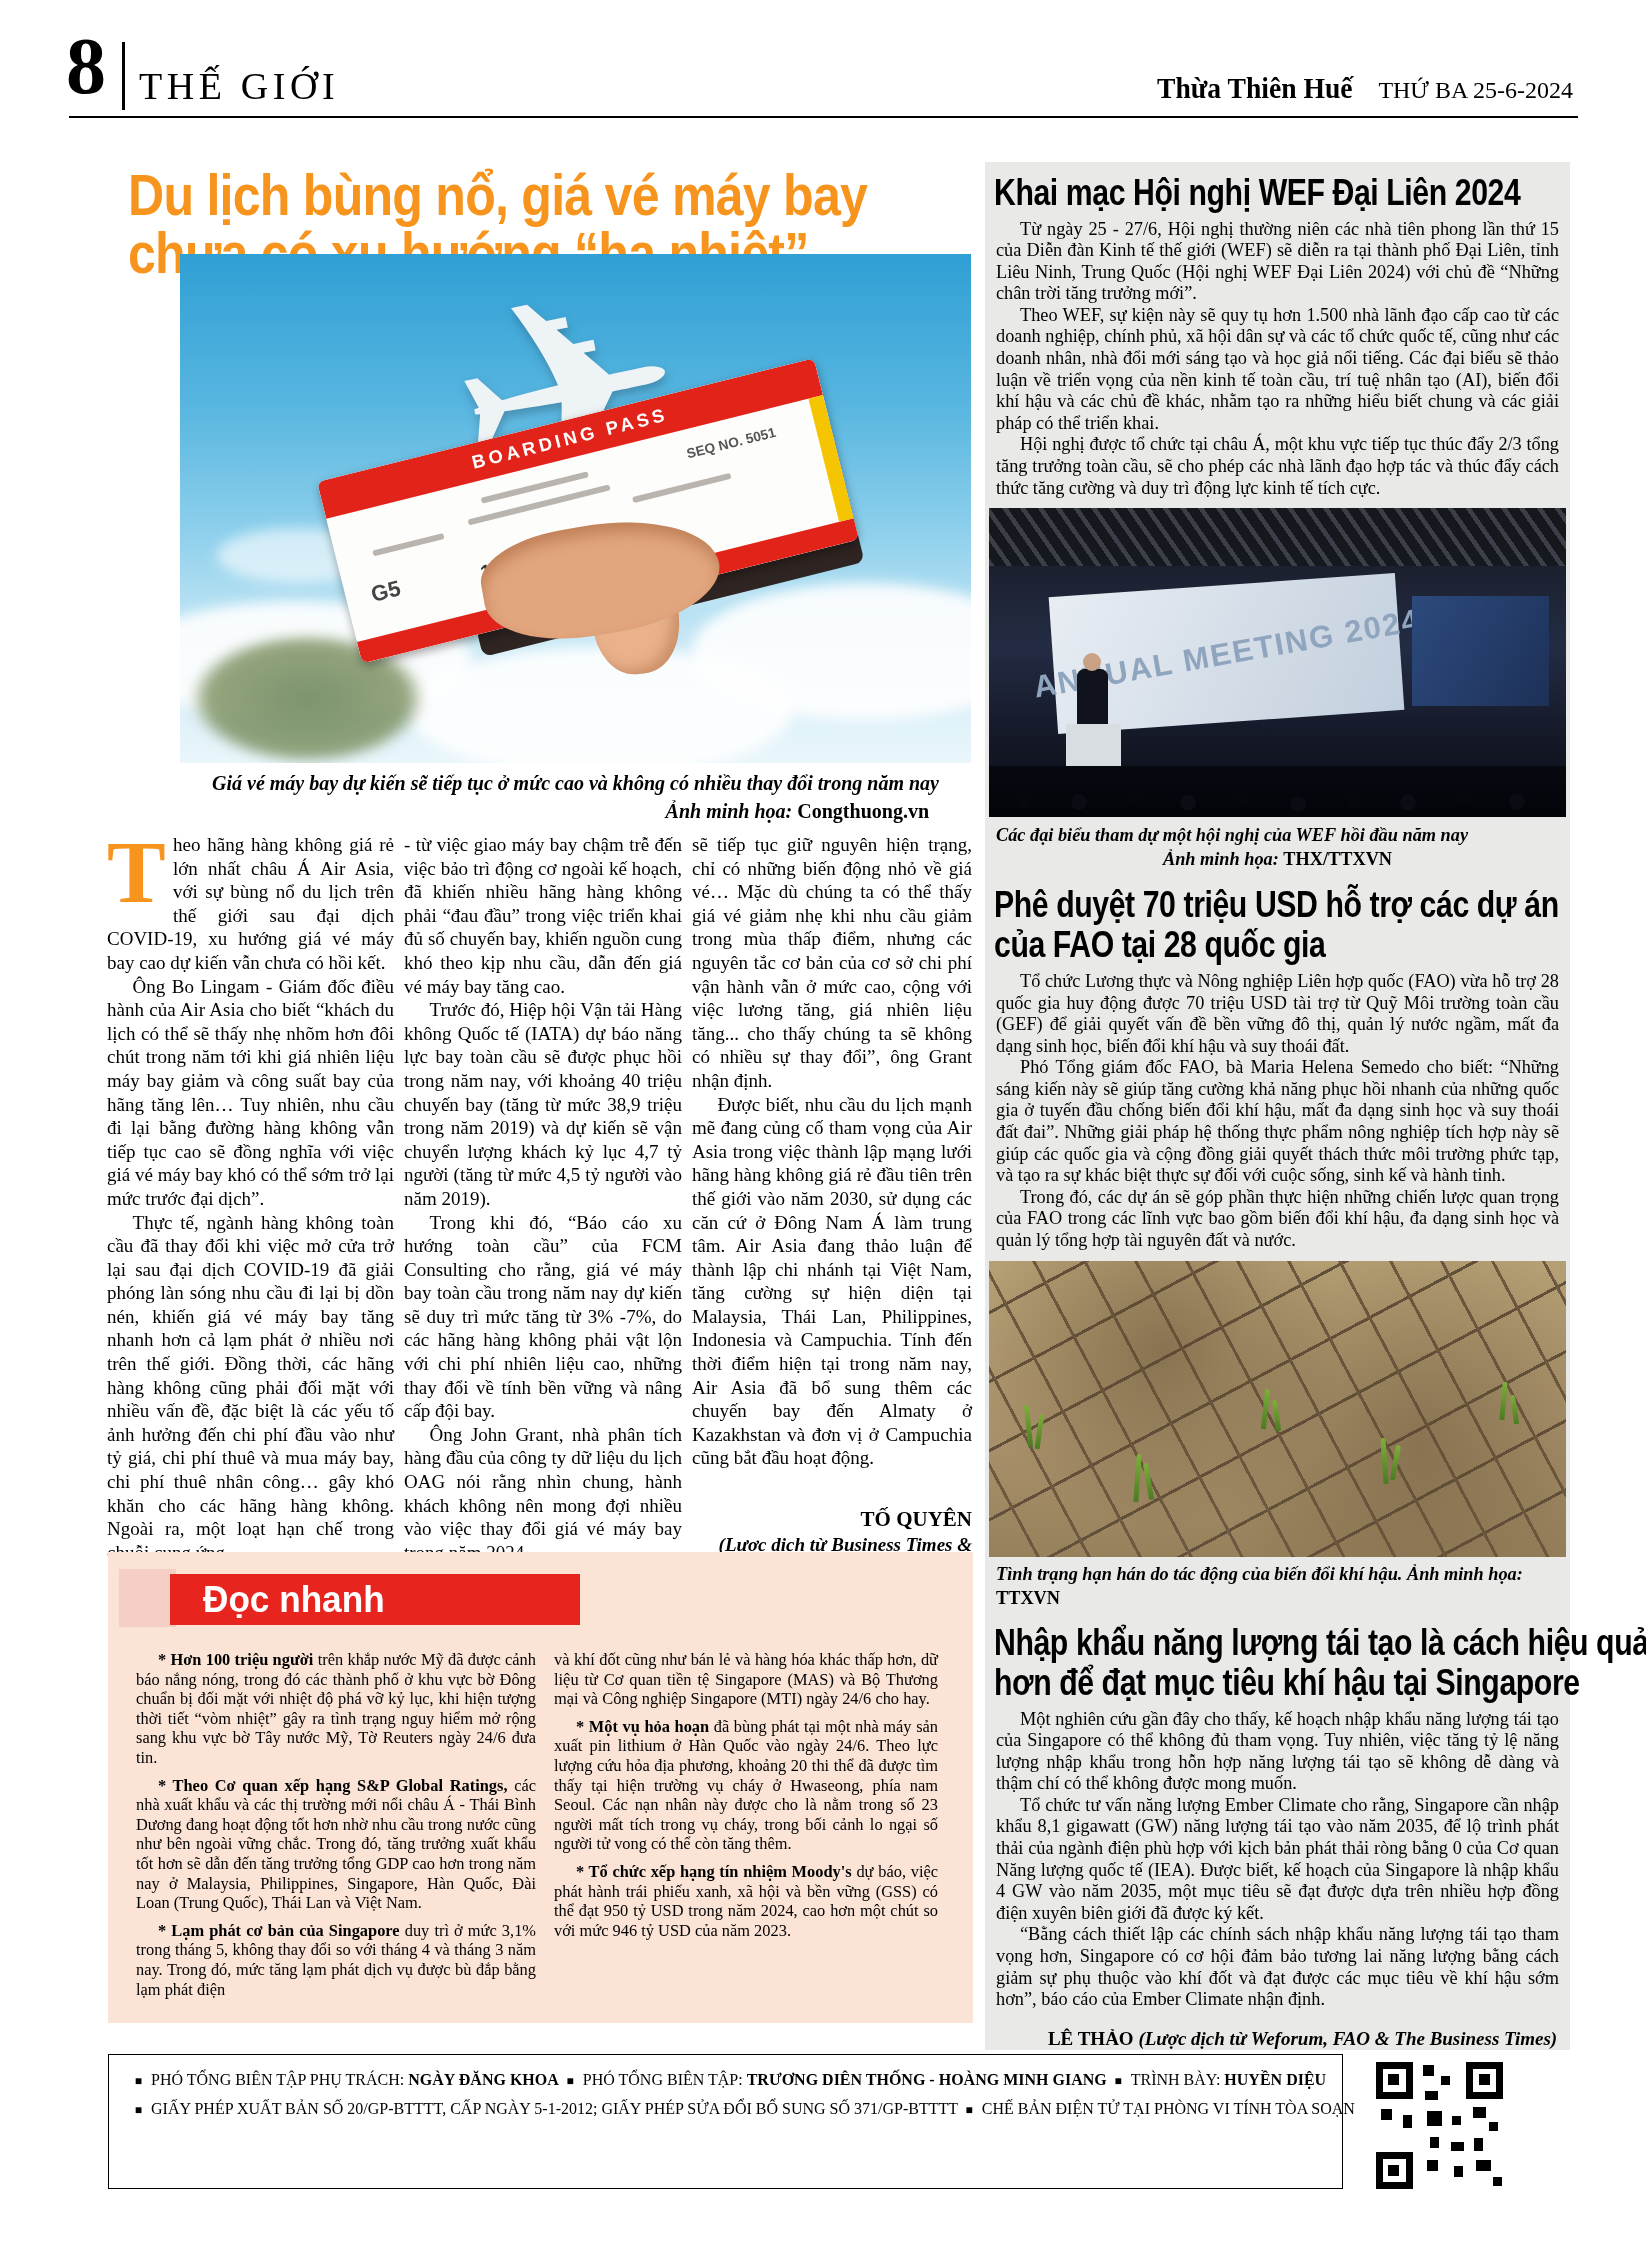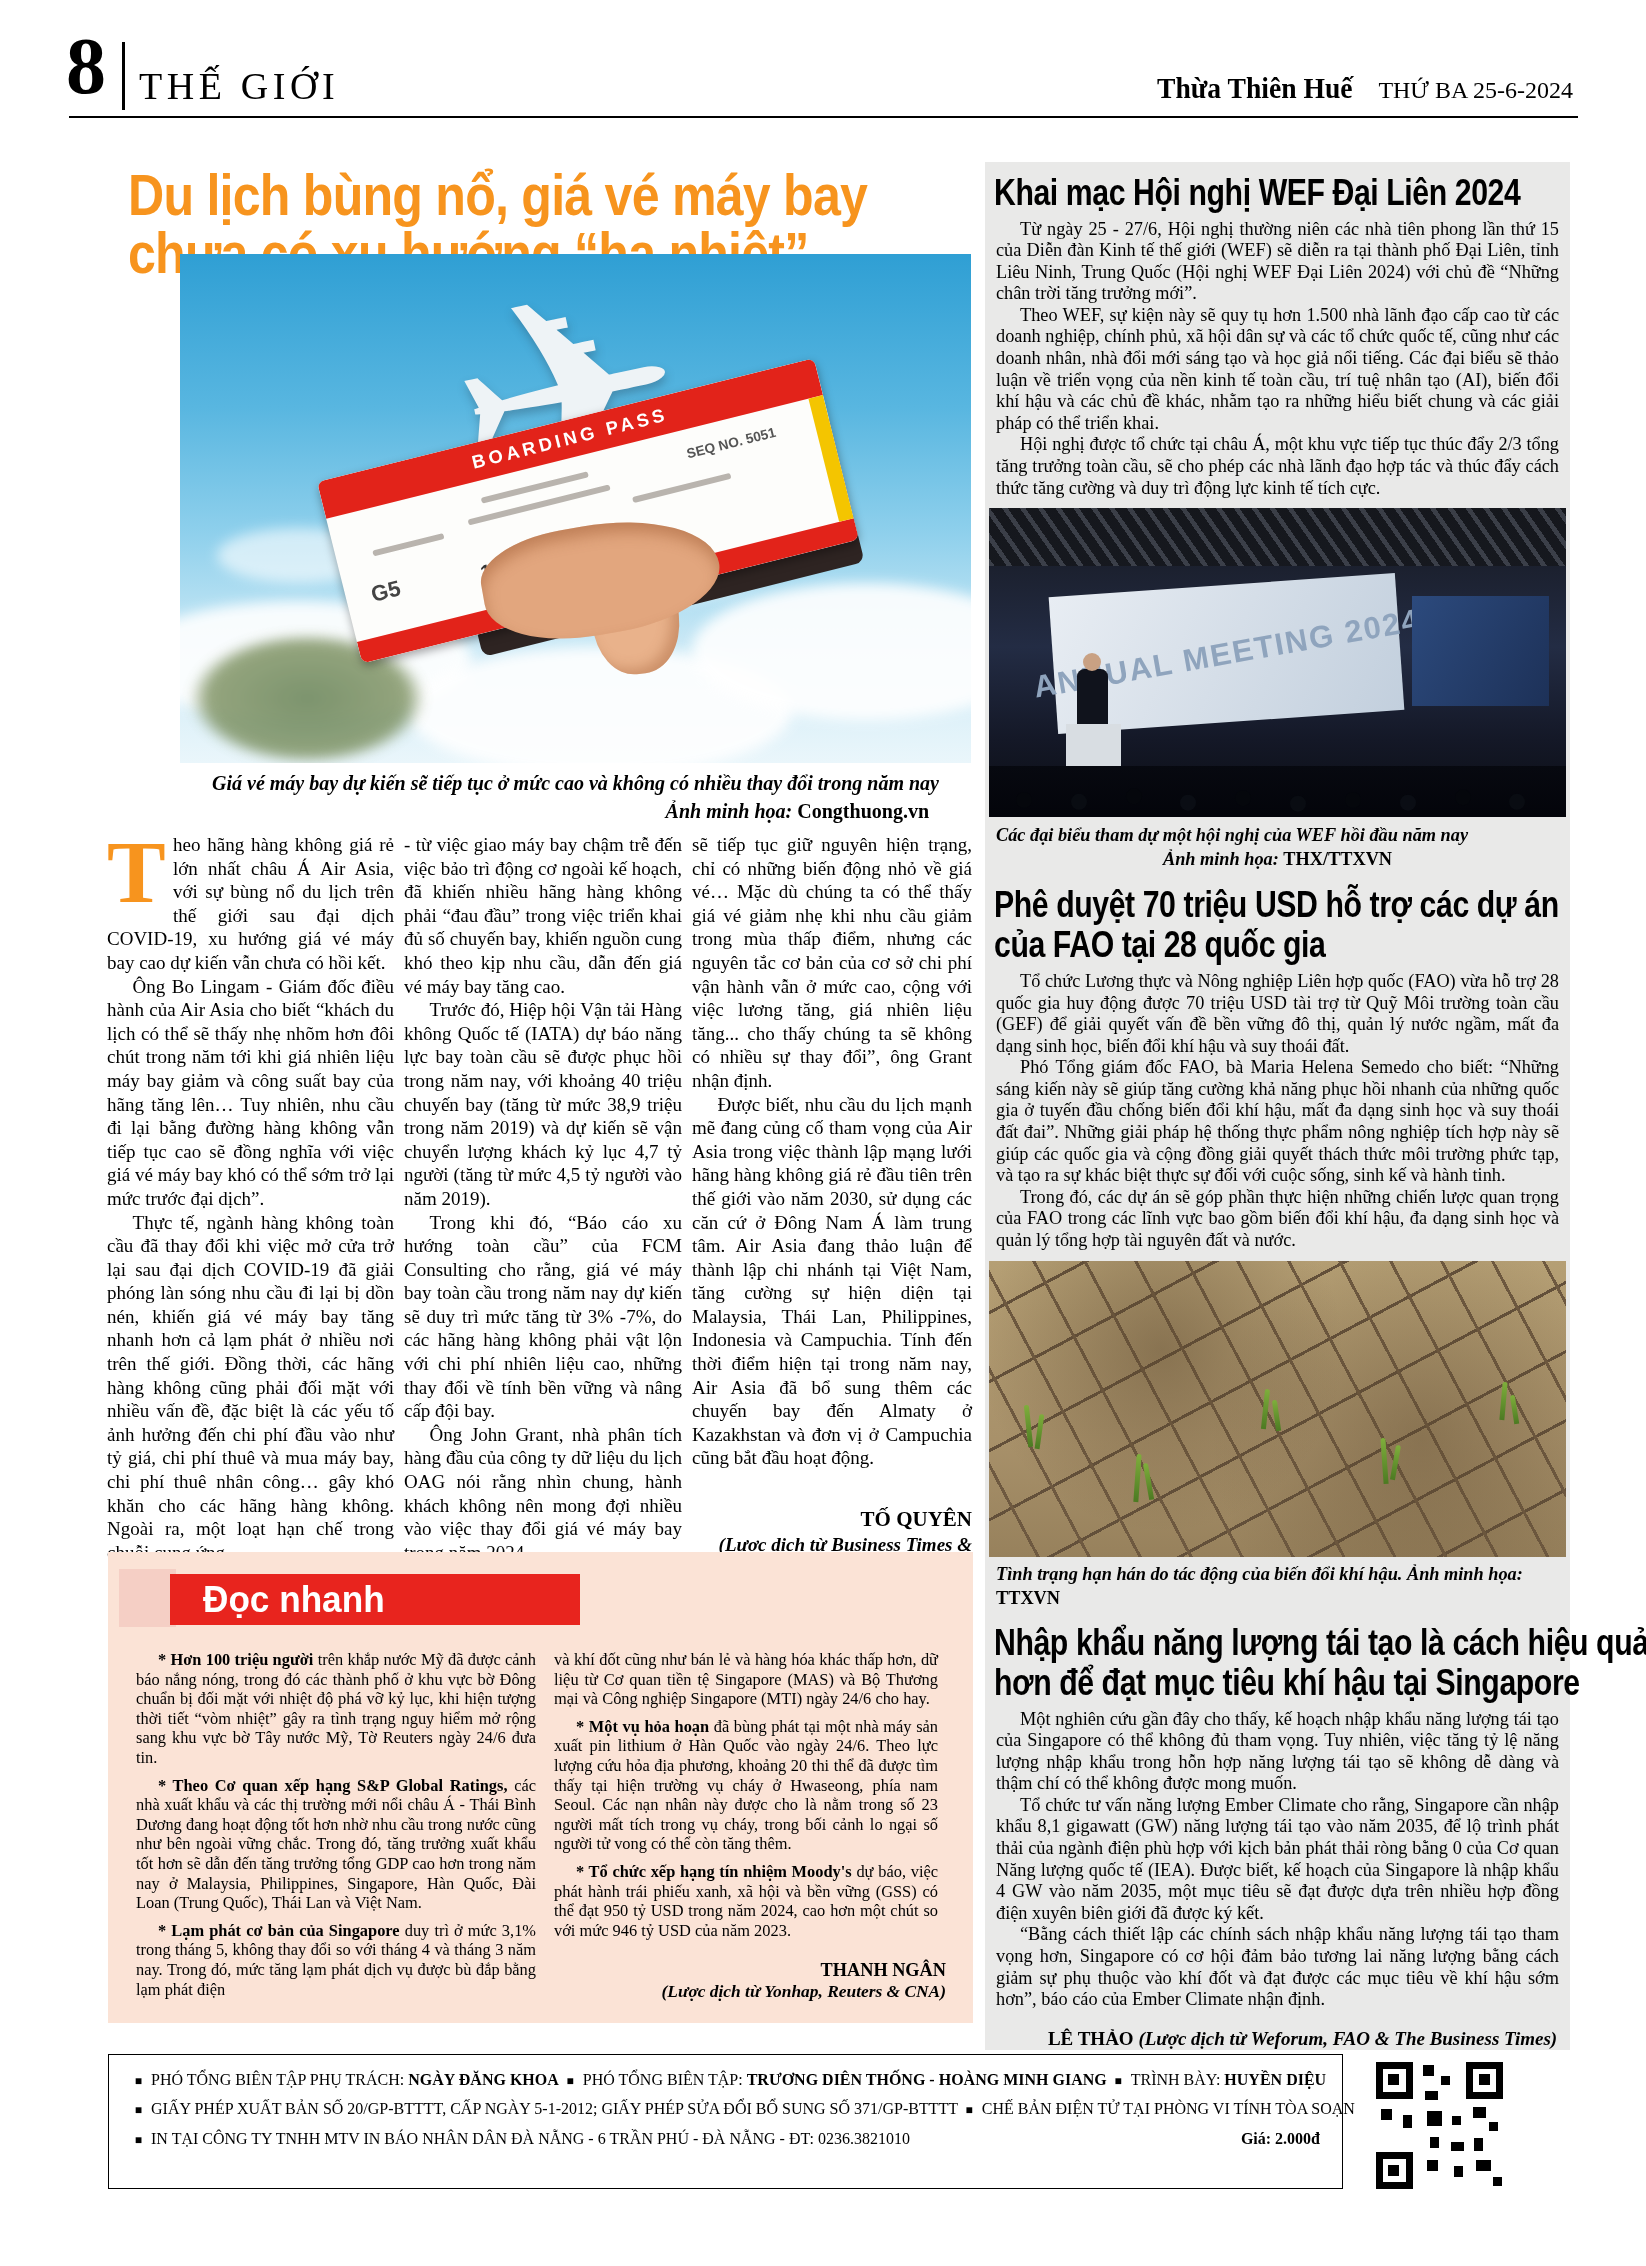--- a/index.html
+++ b/index.html
@@ -266,43 +266,35 @@
     </div>
     <div class="dn-col dn-col1">
       <p><b>* Hơn 100 triệu người</b><span> trên khắp nước Mỹ đã được cảnh báo nắng nóng, trong đó các thành phố ở khu vực bờ Đông chuẩn bị đối mặt với nhiệt độ phá vỡ kỷ lục, khi hiện tượng thời tiết “vòm nhiệt” gây ra tình trạng nguy hiểm mở rộng sang khu vực bờ Tây nước Mỹ, Tờ Reuters ngày 24/6 đưa tin.</span></p>
       <p><b>* Theo Cơ quan xếp hạng S&amp;P Global Ratings,</b><span> các nhà xuất khẩu và các thị trường mới nổi châu Á - Thái Bình Dương đang hoạt động tốt hơn nhờ nhu cầu trong nước cũng như bên ngoài vững chắc. Trong đó, tăng trưởng xuất khẩu tốt hơn sẽ dẫn đến tăng trưởng tổng GDP cao hơn trong năm nay ở Malaysia, Philippines, Singapore, Hàn Quốc, Đài Loan (Trung Quốc), Thái Lan và Việt Nam.</span></p>
       <p><b>* Lạm phát cơ bản của Singapore</b><span> duy trì ở mức 3,1% trong tháng 5, không thay đổi so với tháng 4 và tháng 3 năm nay. Trong đó, mức tăng lạm phát dịch vụ được bù đắp bằng lạm phát điện</span></p>
     </div>
     <div class="dn-col dn-col2">
       <p class="cont"><span>và khí đốt cũng như bán lẻ và hàng hóa khác thấp hơn, dữ liệu từ Cơ quan tiền tệ Singapore (MAS) và Bộ Thương mại và Công nghiệp Singapore (MTI) ngày 24/6 cho hay.</span></p>
       <p><b>* Một vụ hỏa hoạn</b><span> đã bùng phát tại một nhà máy sản xuất pin lithium ở Hàn Quốc vào ngày 24/6. Theo lực lượng cứu hỏa địa phương, khoảng 20 thi thể đã được tìm thấy tại hiện trường vụ cháy ở Hwaseong, phía nam Seoul. Các nạn nhân này được cho là nằm trong số 23 người mất tích trong vụ cháy, trong bối cảnh lo ngại số người tử vong có thể còn tăng thêm.</span></p>
       <p><b>* Tổ chức xếp hạng tín nhiệm Moody's</b><span> dự báo, việc phát hành trái phiếu xanh, xã hội và bền vững (GSS) có thể đạt 950 tỷ USD trong năm 2024, cao hơn một chút so với mức 946 tỷ USD của năm 2023.</span></p>
-      <div class="dn-by">
-        <div class="bname">THANH NGÂN</div>
-        <div class="bsrc">(Lược dịch từ Yonhap, Reuters &amp; CNA)</div>
-      </div>
     </div>
   </div>
 
   <div class="abs foot-box">
     <div class="foot-row">
       <span class="sq">■</span><span>PHÓ TỔNG BIÊN TẬP PHỤ TRÁCH:</span>
       <b>NGÀY ĐĂNG KHOA</b>
       <span class="sq">■</span><span>PHÓ TỔNG BIÊN TẬP:</span>
       <b>TRƯƠNG DIÊN THỐNG - HOÀNG MINH GIANG</b>
       <span class="sq">■</span><span>TRÌNH BÀY:</span>
       <b>HUYỀN DIỆU</b>
     </div>
     <div class="foot-row">
       <span class="sq">■</span><span>GIẤY PHÉP XUẤT BẢN SỐ 20/GP-BTTTT, CẤP NGÀY 5-1-2012; GIẤY PHÉP SỬA ĐỔI BỔ SUNG SỐ 371/GP-BTTTT</span>
       <span class="sq">■</span><span>CHẾ BẢN ĐIỆN TỬ TẠI PHÒNG VI TÍNH TÒA SOẠN</span>
-    </div>
-    <div class="foot-row foot-row3">
-      <span><span class="sq">■</span><span>IN TẠI CÔNG TY TNHH MTV IN BÁO NHÂN DÂN ĐÀ NẴNG - 6 TRẦN PHÚ - ĐÀ NẴNG - ĐT: 0236.3821010</span></span>
-      <span class="price">Giá: 2.000đ</span>
     </div>
   </div>
 
   <div class="abs qr">
     <div class="fp" style="left:3.7px;top:3.7px;"></div>
     <div class="fp" style="right:3.7px;top:3.7px;"></div>
     <div class="fp" style="left:3.7px;bottom:3.7px;"></div>
     <div class="m" style="left:51px;top:7.3px;width:11px;height:11px;"></div>
     <div class="m" style="left:69px;top:18.3px;width:9.1px;height:9.1px;"></div>
     <div class="m" style="left:53px;top:33px;width:12.8px;height:9.1px;"></div>

